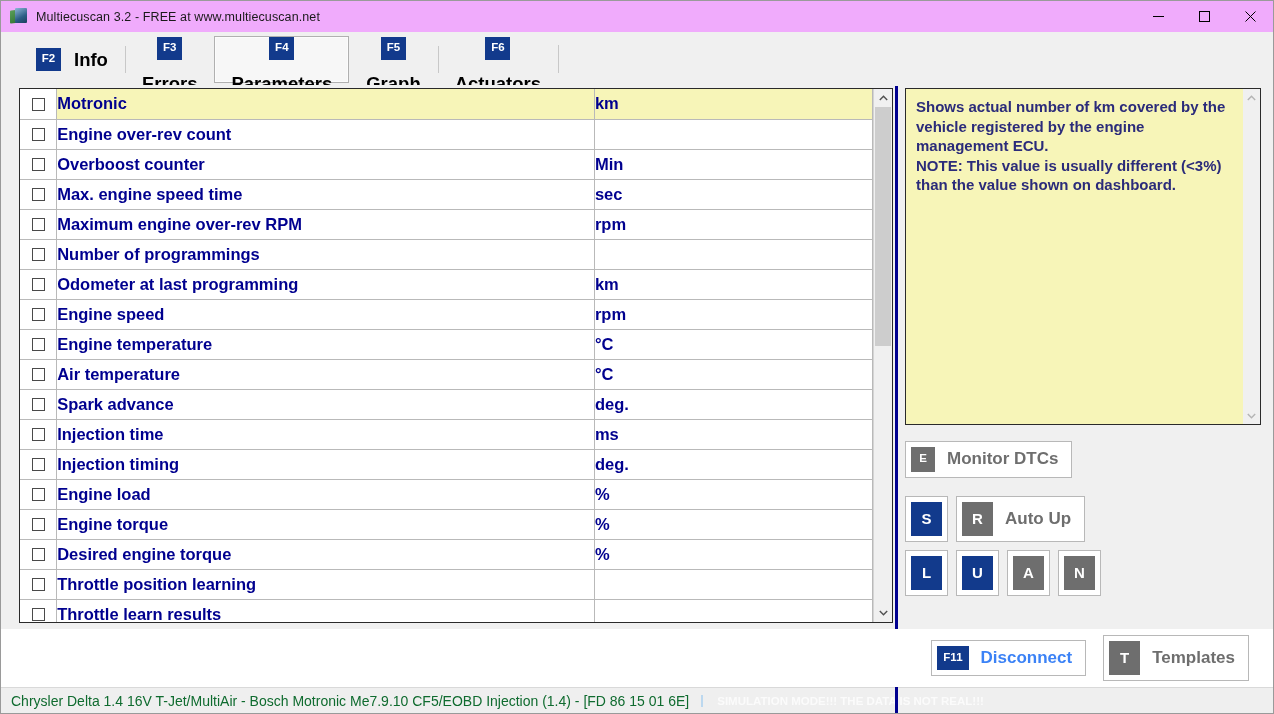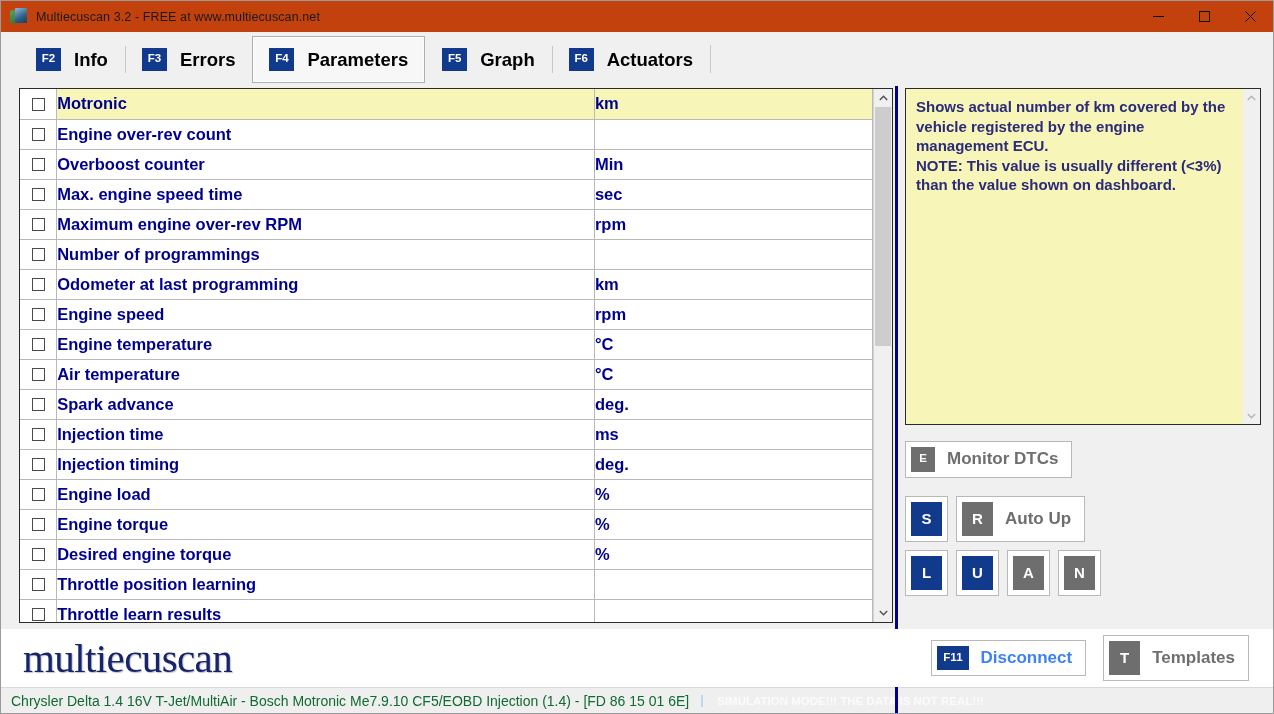--- a/index.html
+++ b/index.html
@@ -16,21 +16,21 @@
     width: 1274px; height: 714px;
     background: #f0f0f0;
     border: 1px solid #9a9a9a;
     display: flex;
     flex-direction: column;
   }
 
   
   .titlebar {
     height: 31px;
-    background: #c2410c;
+    background: #f0abfc;
     display: flex;
     align-items: center;
     flex: 0 0 31px;
     user-select: none;
   }
   .tb-icon {
     width: 17px; height: 17px;
     margin-left: 9px; margin-right: 9px;
     position: relative;
     flex: 0 0 auto;
@@ -83,21 +83,21 @@
     display: flex;
     align-items: center;
     padding: 0 16px;
     gap: 13px;
     position: relative;
     background: transparent;
     border: 1px solid transparent;
     margin: 4px 0 3px 0;
     cursor: default;
   }
-  .tab + .tab { margin-left: 0; }
+  .tab + .tab { margin-left: 0; flex-direction: column; }
   .tab .sep {
     position: absolute;
     left: -1px; top: 9px; bottom: 9px;
     width: 1px;
     background: #c8c8c8;
   }
   .tab:first-child .sep { display: none; }
   .tab.active {
     background: #f7f7f7;
     border: 1px solid #b0b0b0;
@@ -645,21 +645,20 @@
           <div class="btn icononly">
             <span class="key off key-big">N</span>
           </div>
         </div>
 
       </div>
     </div>
   </div>
 
   <div class="footer">
-    <div class="logo">multiecuscan</div>
     <div class="footer-spacer"></div>
     <div class="footer-btns">
       <div class="btn">
         <span class="key on">F11</span>
         <span class="btn-label danger">Disconnect</span>
       </div>
       <div class="btn">
         <span class="key off key-big">T</span>
         <span class="btn-label off">Templates</span>
       </div>

